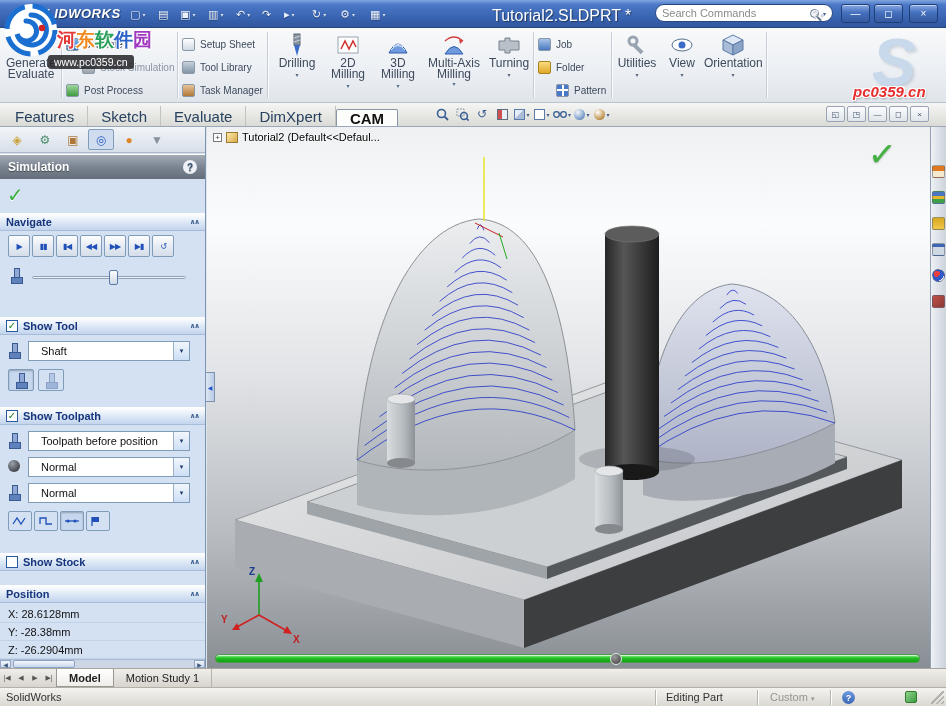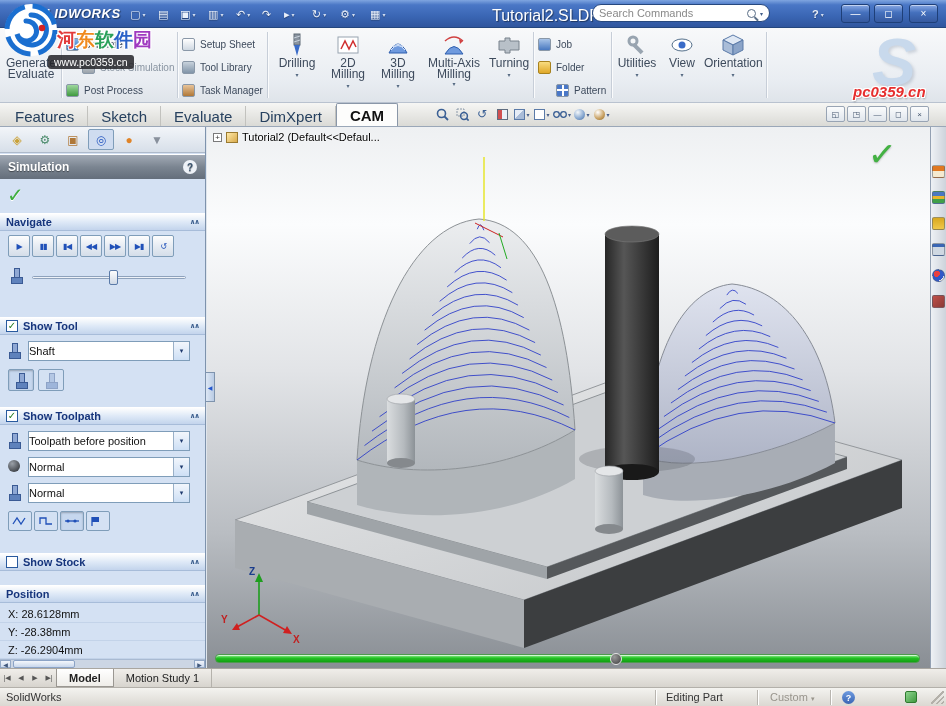--- a/index.html
+++ b/index.html
@@ -26,42 +26,42 @@
 .rlab{font-size:12px;line-height:11px;color:#3d4a5c}
 .rdrop{font-size:6px;color:#56масс;color:#566a82;margin-top:2px}
 .rrow{height:16px;display:flex;align-items:center;gap:5px;color:#3d4a5c;white-space:nowrap;font-size:10px}
 .sic{width:13px;height:13px;border-radius:2px;border:1px solid #8a98a8;display:inline-block;flex:none}
 .gearglyph{font-size:21px;color:#2e8a5e;text-shadow:0 1px 1px rgba(0,0,0,.2)}
 .wm3s{color:#c8d9ec;font-size:66px;font-weight:bold;font-style:italic;line-height:60px;text-shadow:2px 2px 3px rgba(90,110,140,.25)}
 
 .tabrow{left:0;top:103px;width:946px;height:24px;background:linear-gradient(180deg,#f6f6f4,#dadad6);border-bottom:1px solid #9aa7b8}
 .tabs{position:absolute;left:2px;bottom:0;display:flex;align-items:flex-end}
 .ctab{height:20px;padding:0 13px;display:flex;align-items:center;font-size:15px;color:#27415f;border-right:1px solid #c2c2be}
-.ctab.active{height:23px;background:#fdfdfc;border:1px solid #8a97a8;border-bottom:none;color:#111;font-weight:bold;border-radius:2px 2px 0 0}
+.ctab.active{height:17px;background:#fdfdfc;border:1px solid #8a97a8;border-bottom:none;color:#111;font-weight:bold;border-radius:2px 2px 0 0}
 .vt{width:20px;height:18px;display:inline-flex;align-items:center;justify-content:center;gap:1px}
 .vt .dv{font-size:6px;color:#49608a}
 .cubei{width:11px;height:11px;background:linear-gradient(135deg,#e6edf7 50%,#a9bcd8 50%);border:1px solid #5a7aa8}
 .balli{width:11px;height:11px;border-radius:50%;background:radial-gradient(circle at 35% 30%,#f4f7fa,#85a6cf 60%,#44699f)}
 .secti{width:11px;height:11px;border:1px solid #5f6d80;background:linear-gradient(90deg,#d05050 50%,#eaf0f8 50%)}
 .wc{width:19px;height:16px;margin-left:2px;border:1px solid #98a4b4;border-radius:2px;background:linear-gradient(180deg,#fbfcfd,#dfe5ec);display:inline-flex;align-items:center;justify-content:center;font-size:8px;color:#44566e}
 
 .panel{left:0;top:127px;width:206px;height:541px;background:#d4e1f3;border-right:1px solid #7e93ad}
 .fmtabs{left:0;top:0;width:205px;height:26px;background:linear-gradient(180deg,#f2f5f9,#d7dfe9);border-bottom:1px solid #aebaca}
 .fmtab{top:2px;width:26px;height:21px;display:flex;align-items:center;justify-content:center;font-size:12px}
 .fmtab.sel{background:#cfdcf0;border:1px solid #7f9db9;border-radius:2px}
 .simhdr{left:0;top:27px;width:205px;height:25px;background:linear-gradient(180deg,#a3abb6,#7b8591 50%,#646e7b);display:flex;align-items:center;padding:0 8px;color:#fff;font-weight:bold;font-size:12px;text-shadow:0 1px 1px rgba(0,0,0,.45);border-top:1px solid #fff}
 .qmark{margin-left:auto;width:14px;height:14px;border-radius:50%;background:#eef2f8;color:#39536e;font-size:10px;font-weight:bold;display:flex;align-items:center;justify-content:center}
 .okck{color:#3fae3f;font-size:20px;font-weight:bold;text-shadow:0 1px 0 #fff}
 .hdr{left:0;width:205px;height:18px;background:linear-gradient(180deg,#fefefe,#dbe7f6 55%,#c3d4ec);border-top:1px solid #fff;border-bottom:1px solid #a7bcd9;display:flex;align-items:center;padding:0 6px;color:#16357c;font-weight:bold;font-size:11px}
 .chev{margin-left:auto;font-size:7px;letter-spacing:-1px;color:#3c5f8e}
 .cb{width:12px;height:12px;background:#fff;border:1px solid #295a9e;margin-right:5px;font-size:10px;line-height:10px;text-align:center;color:#1e7a1e;font-weight:bold;flex:none}
 .nbtn{width:22px;height:22px;border:1px solid #7f9db9;border-radius:2px;background:linear-gradient(180deg,#fdfdfd,#e7ecf3 50%,#d4dde9);color:#2050b8;font-size:8px;display:flex;align-items:center;justify-content:center;letter-spacing:-1px}
 .track{position:absolute;left:0;right:0;top:9px;height:3px;background:#eef2f8;border:1px solid #8ea2bc;border-radius:2px}
 .sthumb{position:absolute;top:3px;width:9px;height:15px;background:linear-gradient(180deg,#fdfdfd,#cfd9e6);border:1px solid #5a7aa8;border-radius:2px}
-.dd{height:20px;background:#fff;border:1px solid #7f9db9;display:flex;align-items:center;font-size:11px;color:#111;padding-left:0;overflow:hidden;white-space:nowrap}
+.dd{height:20px;background:#fff;border:1px solid #7f9db9;display:flex;align-items:center;font-size:11px;color:#111;padding-left:12px;overflow:hidden;white-space:nowrap}
 .dda{margin-left:auto;width:16px;height:18px;border-left:1px solid #9ab0c8;background:linear-gradient(180deg,#f2f6fc,#cddff5);display:flex;align-items:center;justify-content:center;font-size:7px;color:#1e3a6e;flex:none}
 .tbtn{width:26px;height:22px;border:1px solid #7f9db9;border-radius:2px;background:linear-gradient(180deg,#fdf dfd,#fdfdfd,#e4eaf2 50%,#d2dce9);display:flex;align-items:center;justify-content:center}
 .tbtn.pressed{background:#c6d7ee;box-shadow:inset 0 1px 2px rgba(0,0,0,.25)}
 .tool-ic{width:12px;height:16px;position:relative;flex:none}
 .tool-ic::before{content:"";position:absolute;left:4px;top:1px;width:4px;height:9px;background:#8fa8d4;border:1px solid #3a5a94}
 .tool-ic::after{content:"";position:absolute;left:1px;top:10px;width:10px;height:5px;background:#5f82bc;border:1px solid #3a5a94}
 .sphere-ic{width:12px;height:12px;border-radius:50%;background:radial-gradient(circle at 35% 30%,#9aa0a8,#23262b)}
 .posrow{left:0;width:205px;height:18px;line-height:18px;padding-left:8px;font-size:11px;color:#111;border-bottom:1px solid #c3d3e9}
 .hscroll{left:0;top:532px;width:205px;height:9px;background:#ccd6e4;border-top:1px solid #a9bad2;display:flex}
 .harr{width:11px;height:8px;font-size:6px;color:#41587c;display:flex;align-items:center;justify-content:center;background:linear-gradient(180deg,#f0f4fa,#cedbee);border:1px solid #93a8c6}
@@ -134,21 +134,21 @@
       </div>
     <div class="tbi abs" style="left:340px">
         <span>⚙</span>
         <span class="dv">▾</span>
       </div>
     <div class="tbi abs" style="left:370px">
         <span>▦</span>
         <span class="dv">▾</span>
       </div>
     <span class="doc-title abs" style="left:492px;top:7px">Tutorial2.SLDPRT *</span>
-    <div class="search abs" style="left:592px;top:4px;width:178px">
+    <div class="search abs" style="left:655px;top:4px;width:178px">
       <input type="text" placeholder="Search Commands" style="">
       <span class="mag"></span>
       <span style="font-size:6px;color:#44608a">▾</span>
     </div>
     <div class="tbi abs" style="left:812px;font-weight:bold">
         <span>?</span>
         <span class="dv">▾</span>
       </div>
     <div class="winbtn abs" style="right:76px">
         <span>—</span>

